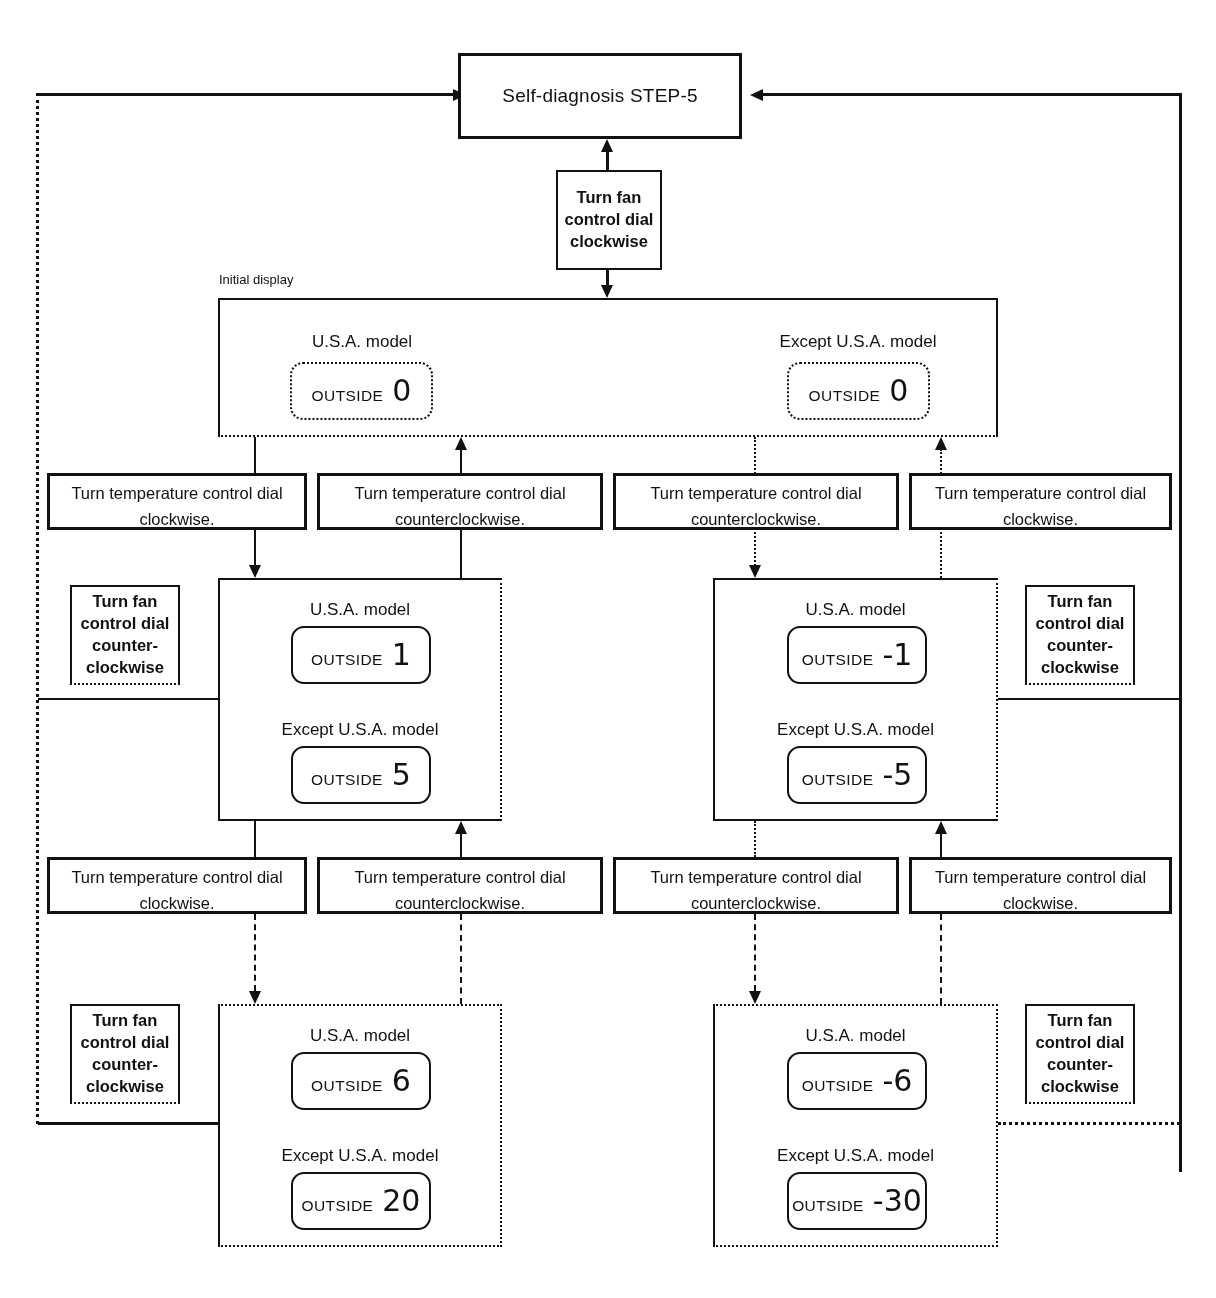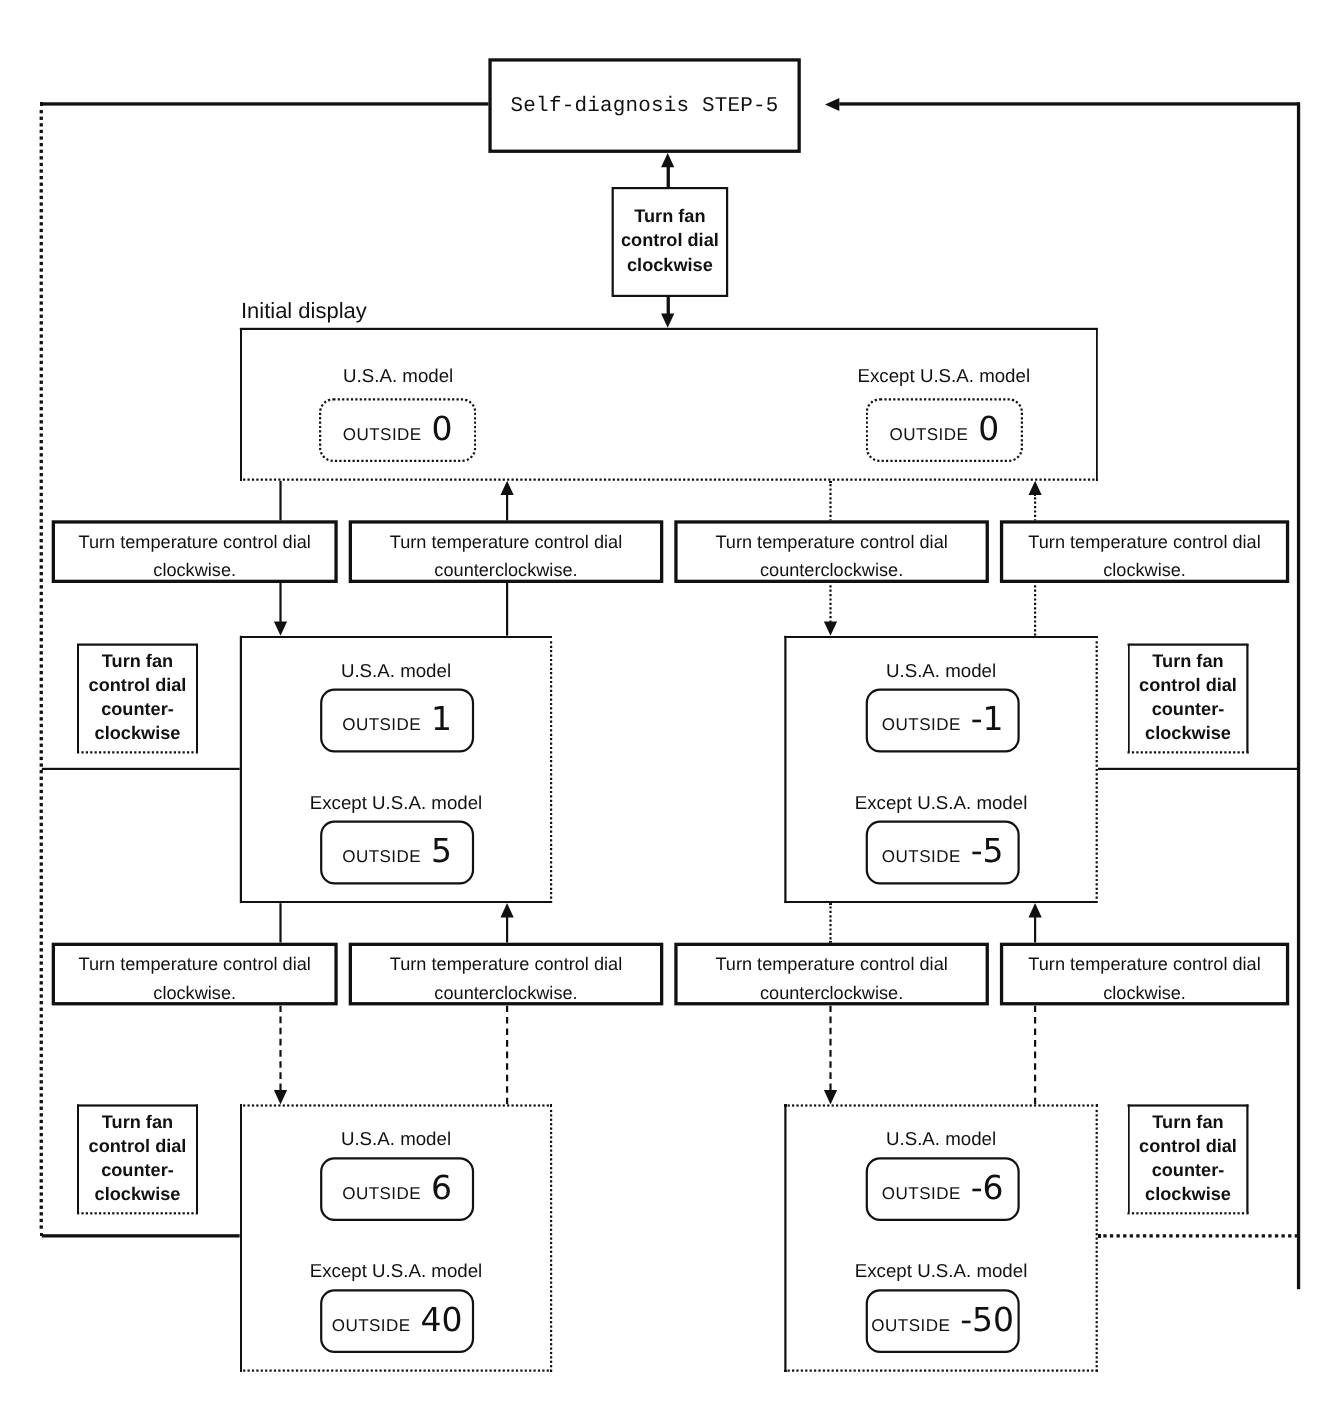--- a/index.html
+++ b/index.html
@@ -29,21 +29,21 @@
   .box{position:absolute; background:var(--bg); box-sizing:border-box; border:2px solid var(--line);}
   .center{display:flex; align-items:center; justify-content:center; text-align:center;}
   .multiline{white-space:pre-line;font-weight:bold;}
   .step5{border-width:3px; font-size:19px; letter-spacing:.2px;}
   .fanbox{font-size:16.5px; line-height:1.32;}
   .fanbox.side{border-bottom-style:dotted;}
   .tempbox{border-width:3px; font-size:16.5px; line-height:1.55; padding:5px 10px; white-space:pre-line;text-align:center;}
   .bigbox-initial{border-bottom-style:dotted;}
   .bigbox-mid{border-right-style:dotted;}
   .bigbox-bottom{border-style:dotted; border-left-style:solid;}
-  .free-label{position:absolute; font-size:20px;}
+  .free-label{position:absolute; font-size:13px;}
   .model-label{position:absolute; font-size:17px; text-align:center;}
   
   .pill{position:absolute; box-sizing:border-box; height:58px; border:2px solid var(--line);
         border-radius:13px; background:var(--bg);
         display:flex; justify-content:center; align-items:baseline; padding-top:12px; gap:9px;}
   .pill.dotted{border-style:dotted;}
   .pill .out{font-size:15.5px; letter-spacing:.4px;}
   .pill .num{font-size:30px; line-height:30px; font-family:"DejaVu Sans", sans-serif;}
 </style>
 </head>
@@ -90,21 +90,21 @@
 
   <div class="ln v-solid thin" style="left:940px; top:833px; height:24px;"></div>
   <div class="arr arr-up" style="left:935px; top:821px;"></div>
   <div class="ln v-dashed" style="left:940px; top:914px; height:90px;"></div>
 
   <div class="ln h-solid thin" style="left:38px; top:698px; width:180px;"></div>
   <div class="ln h-solid thin" style="left:998px; top:698px; width:182px;"></div>
   <div class="ln h-solid" style="left:38px; top:1122px; width:180px;"></div>
   <div class="ln h-dotted" style="left:998px; top:1122px; width:182px;"></div>
 
-  <div class="box center step5" style="left:444px; top:53px; width:284px; height:86px;font-family:Liberation Mono, monospace;">
+  <div class="box center step5" style="left:458px; top:53px; width:284px; height:86px;">
     <span>Self-diagnosis STEP-5</span>
   </div>
 
   <div class="box center fanbox" style="left:556px; top:170px; width:106px; height:100px;">
     <span class="multiline">Turn fan
 control dial
 clockwise</span>
   </div>
 
   <div class="free-label" style="left:219px; top:272px;">Initial display</div>
@@ -181,34 +181,34 @@
 
   <div class="box bigbox-bottom" style="left:218px; top:1004px; width:284px; height:243px;">
     <div class="model-label" style="left:0; top:20px; width:100%;">U.S.A. model</div>
     <div class="pill" style="left:71px; top:46px; width:140px;">
       <span class="out">OUTSIDE</span>
       <span class="num">6</span>
     </div>
     <div class="model-label" style="left:0; top:140px; width:100%;">Except U.S.A. model</div>
     <div class="pill" style="left:71px; top:166px; width:140px;">
       <span class="out">OUTSIDE</span>
-      <span class="num">40</span>
+      <span class="num">20</span>
     </div>
   </div>
 
   <div class="box bigbox-bottom" style="left:713px; top:1004px; width:285px; height:243px;">
     <div class="model-label" style="left:0; top:20px; width:100%;">U.S.A. model</div>
     <div class="pill" style="left:72px; top:46px; width:140px;">
       <span class="out">OUTSIDE</span>
       <span class="num">-6</span>
     </div>
     <div class="model-label" style="left:0; top:140px; width:100%;">Except U.S.A. model</div>
     <div class="pill" style="left:72px; top:166px; width:140px;">
       <span class="out">OUTSIDE</span>
-      <span class="num">-50</span>
+      <span class="num">-30</span>
     </div>
   </div>
 
   <div class="box center fanbox side" style="left:70px; top:1004px; width:110px; height:100px;">
     <span class="multiline">Turn fan
 control dial
 counter-
 clockwise</span>
   </div>
   <div class="box center fanbox side" style="left:1025px; top:1004px; width:110px; height:100px;">

